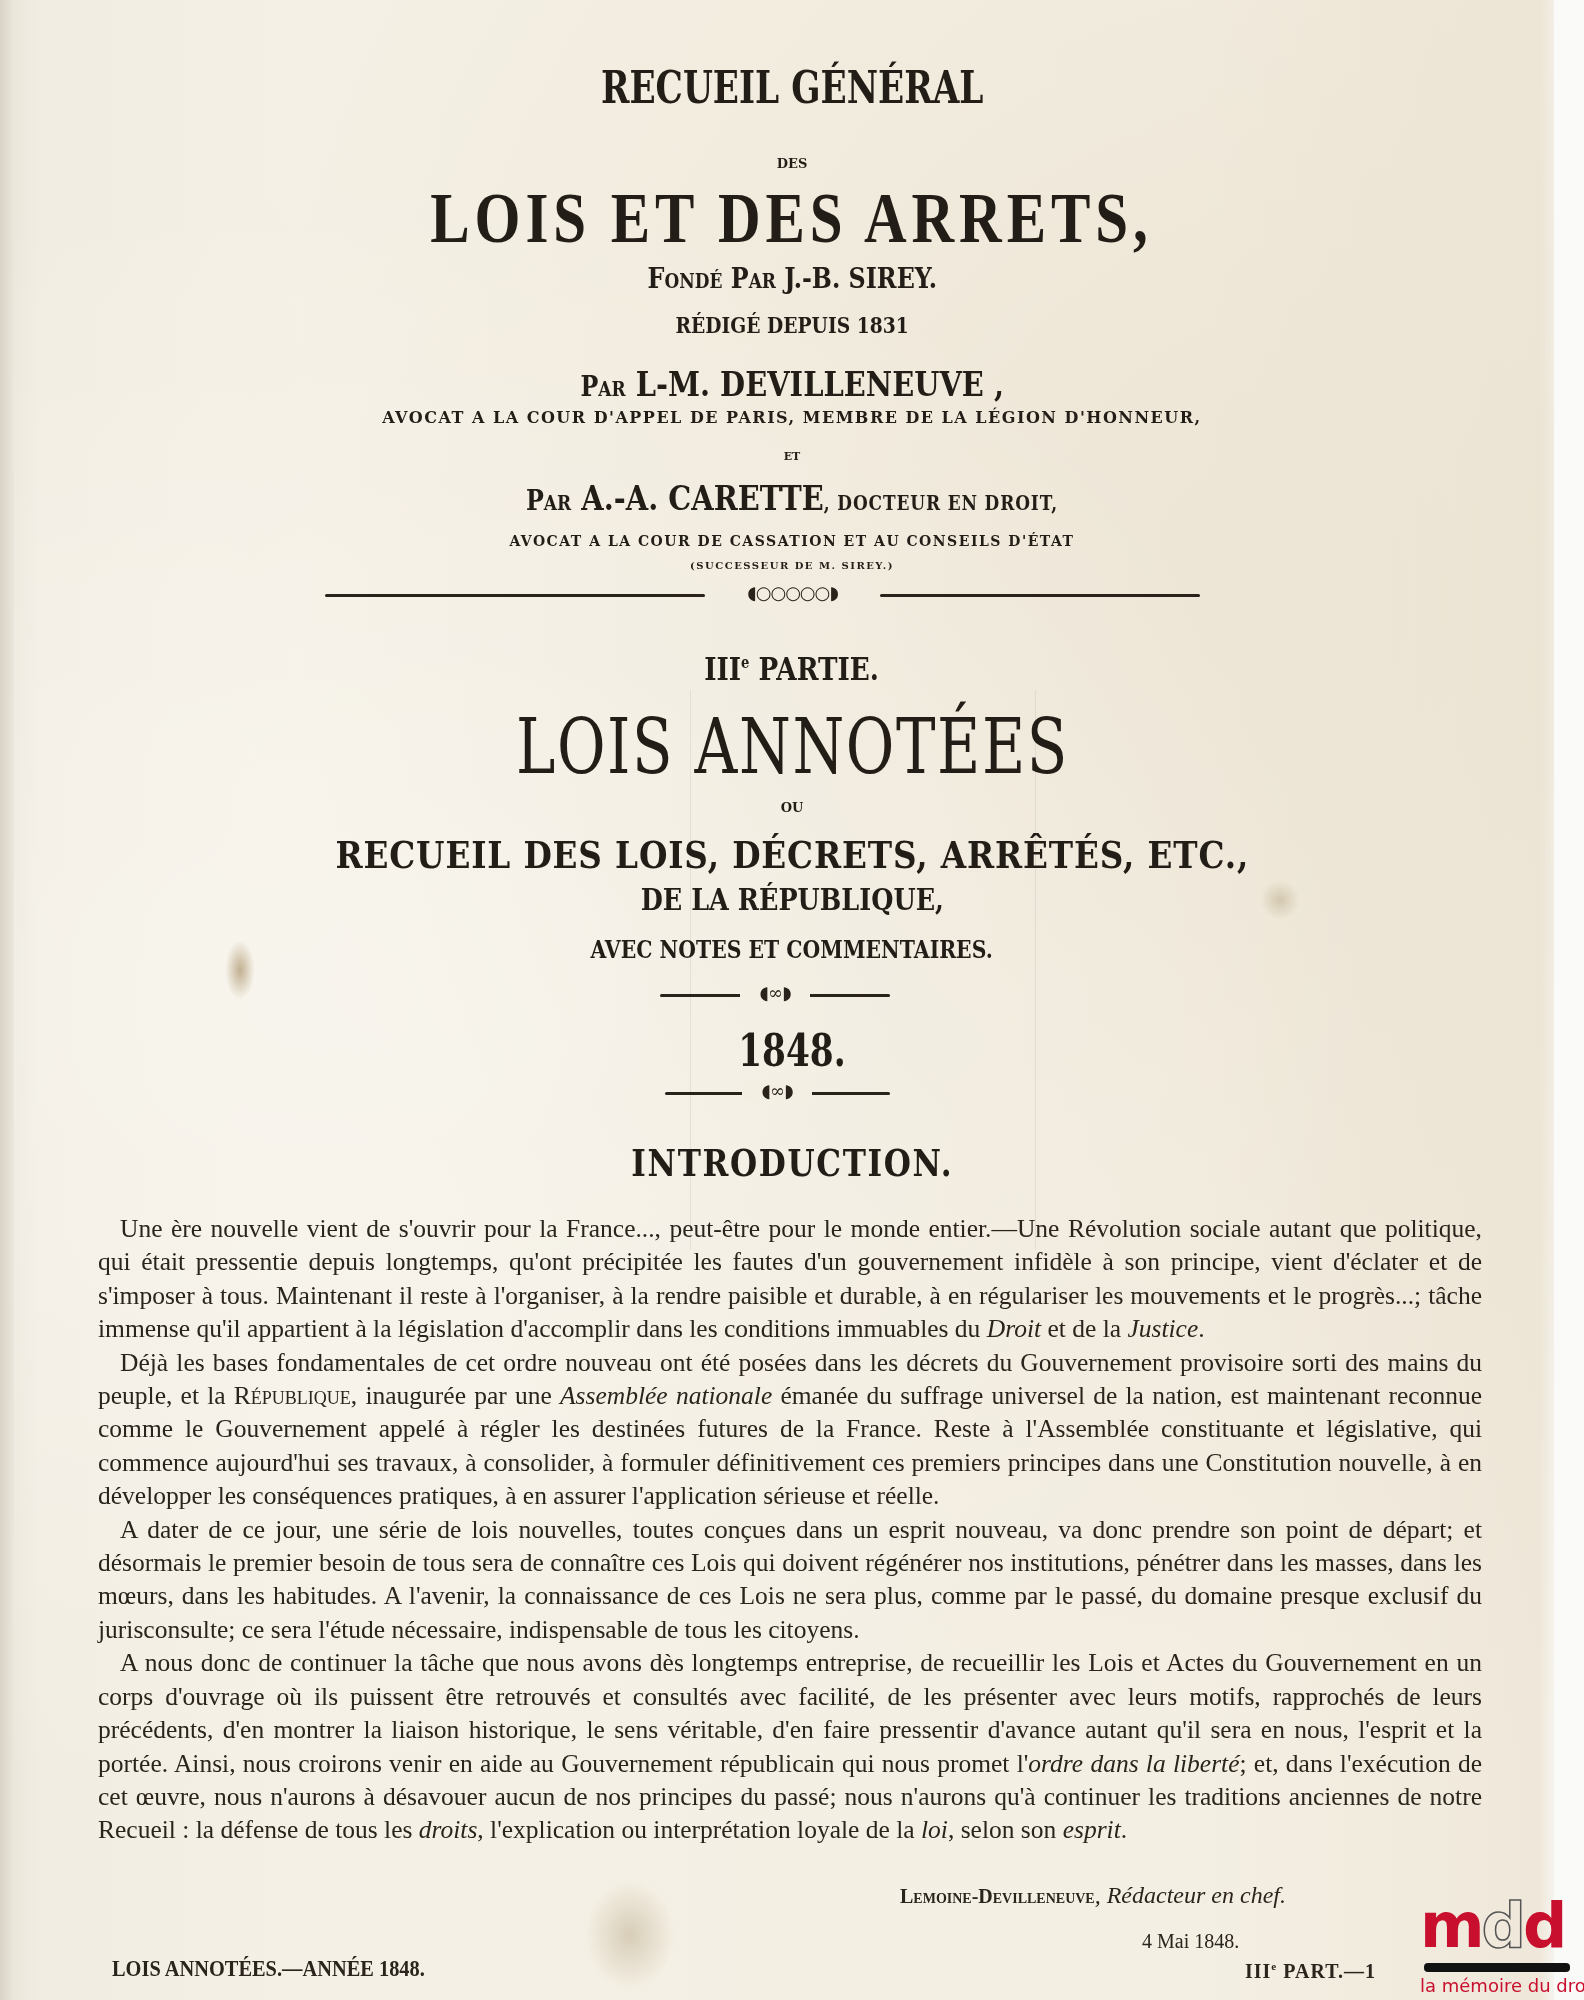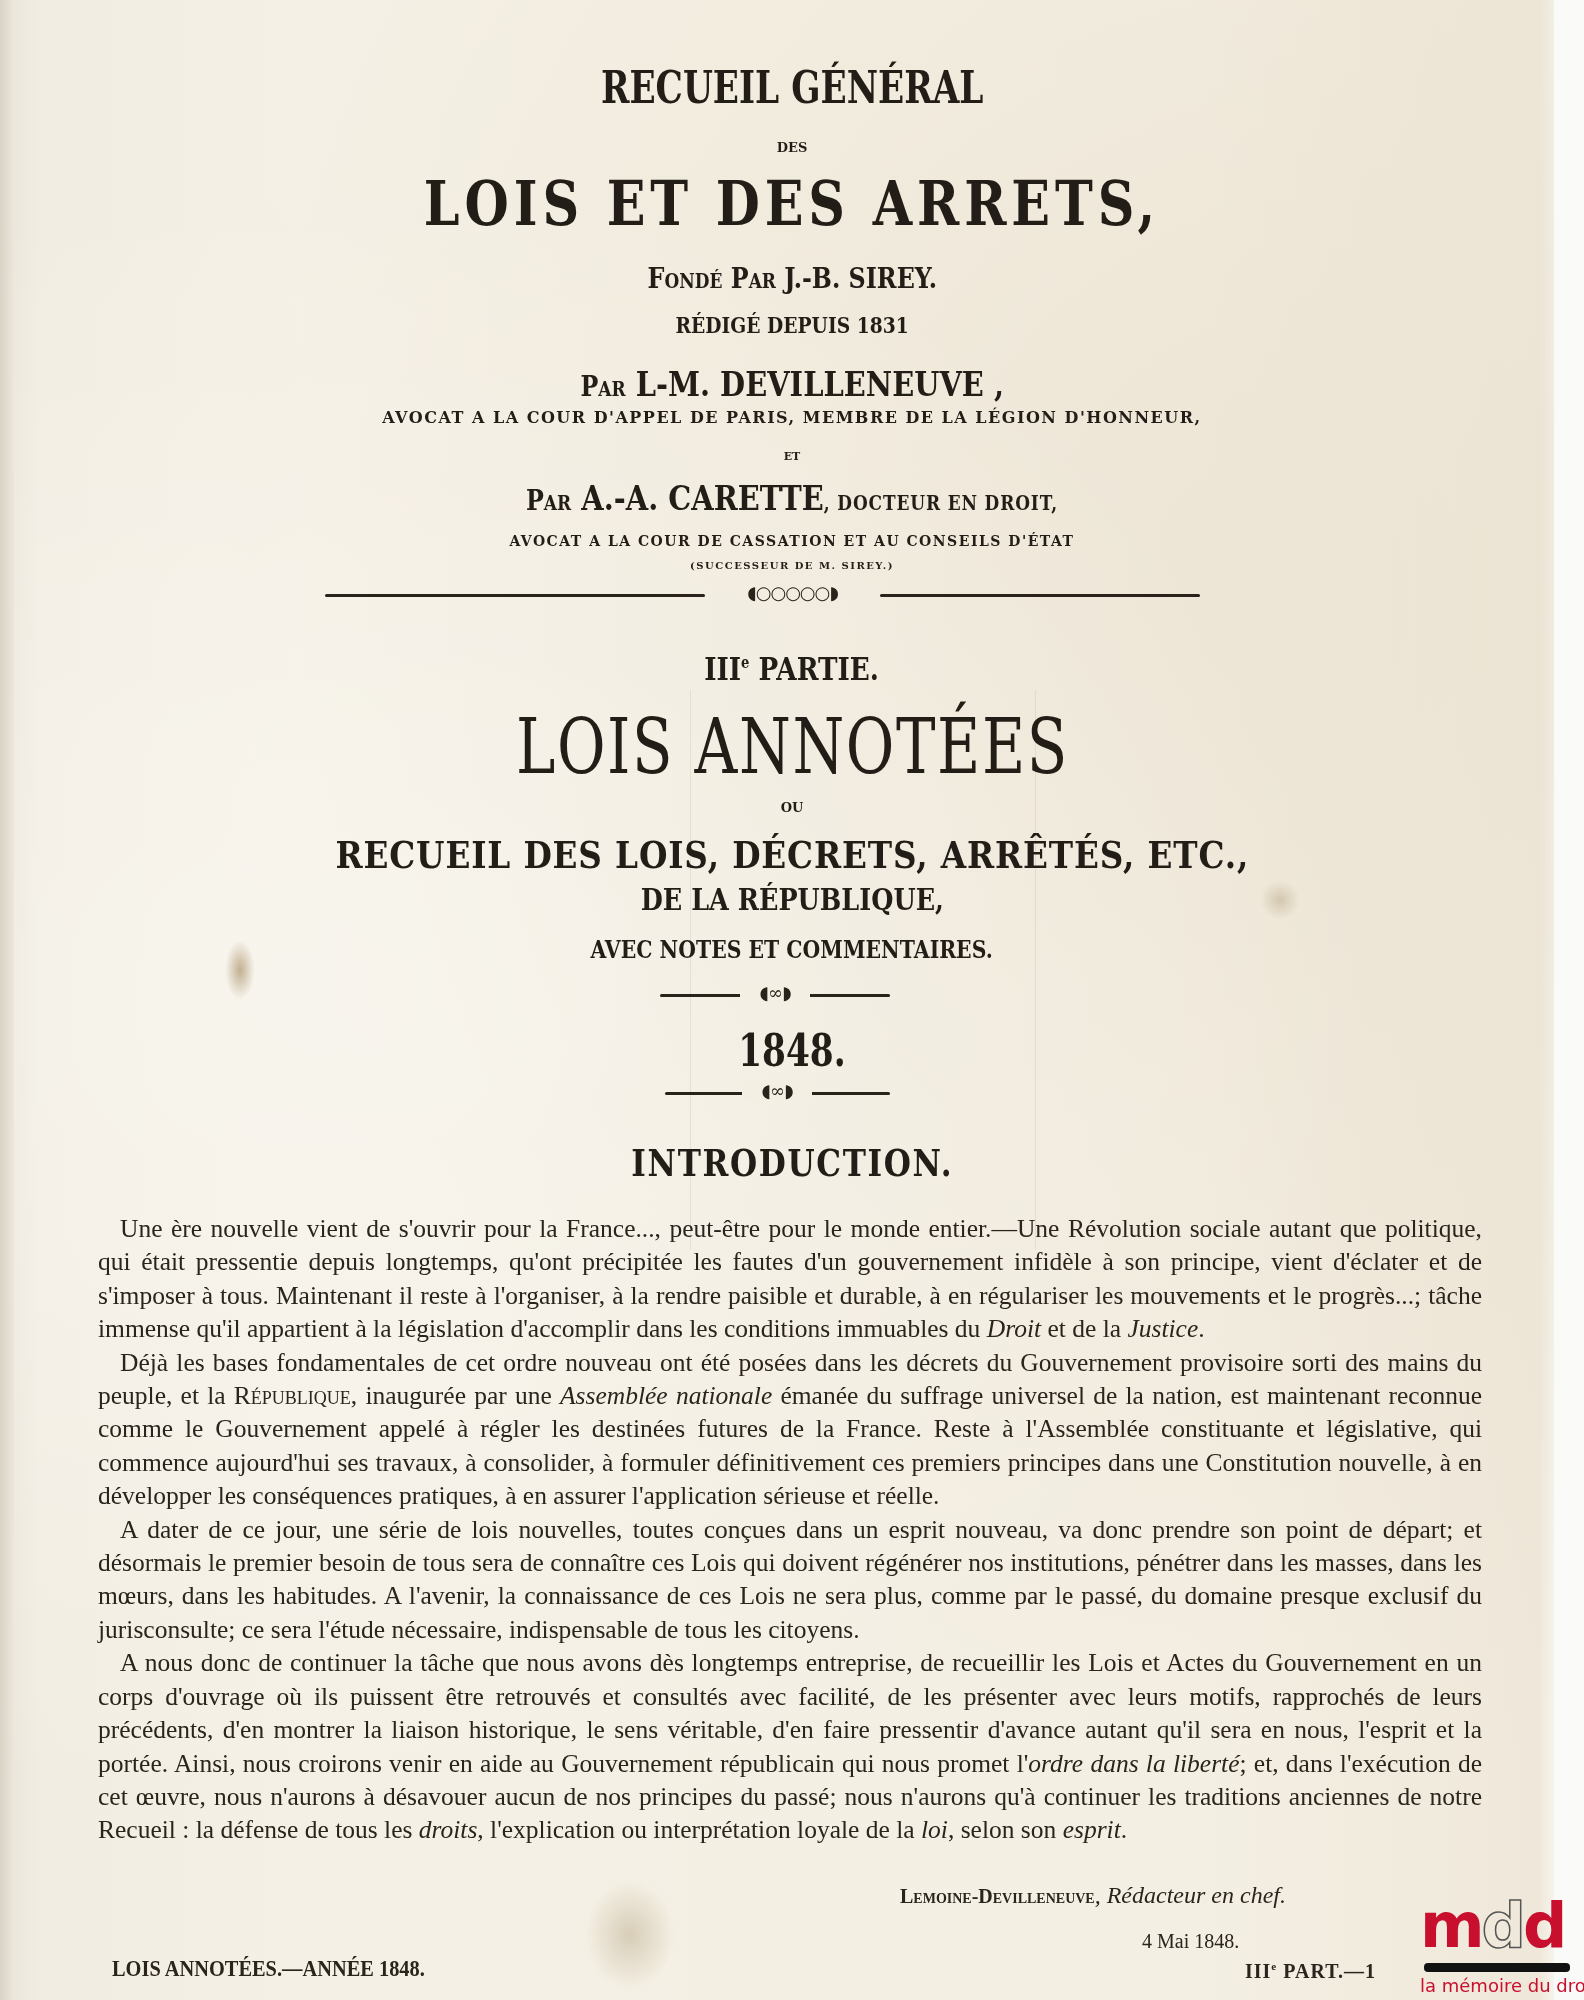--- a/index.html
+++ b/index.html
@@ -83,24 +83,24 @@
   <div class="ghost-col" style="left:690px"></div>
   <div class="ghost-col" style="left:1035px"></div>
 
   <div class="stain" style="left:225px;top:940px;width:30px;height:60px;background:radial-gradient(ellipse,rgba(150,120,70,0.55),rgba(150,120,70,0) 70%);"></div>
   <div class="stain" style="left:585px;top:1880px;width:90px;height:110px;"></div>
   <div class="stain" style="left:1260px;top:880px;width:40px;height:40px;"></div>
 
   <div class="line heavy" style="top:62px;font-size:44px;letter-spacing:0px;">
     <span class="cond" style="transform:scaleX(0.78)">RECUEIL GÉNÉRAL</span>
   </div>
-  <div class="line heavy" style="top:140px;font-size:13px;">
+  <div class="line heavy" style="top:156px;font-size:13px;">
     <span>DES</span>
   </div>
-  <div class="line heavy" style="top:154px;font-size:62px;line-height:100px;">
+  <div class="line heavy" style="top:168px;font-size:72px;line-height:100px;font-family:Liberation Serif, serif;">
     <span class="cond" style="transform:scaleX(0.82);letter-spacing:6px;">LOIS ET DES ARRETS,</span>
   </div>
   <div class="line heavy" style="top:262px;font-size:28px;">
     <span class="cond sc" style="transform:scaleX(0.85)">Fondé Par J.-B. SIREY.</span>
   </div>
   <div class="line heavy" style="top:312px;font-size:22px;">
     <span class="cond" style="transform:scaleX(0.85)">RÉDIGÉ DEPUIS 1831</span>
   </div>
   <div class="line heavy" style="top:364px;font-size:34px;">
     <span class="cond" style="transform:scaleX(0.85)">

